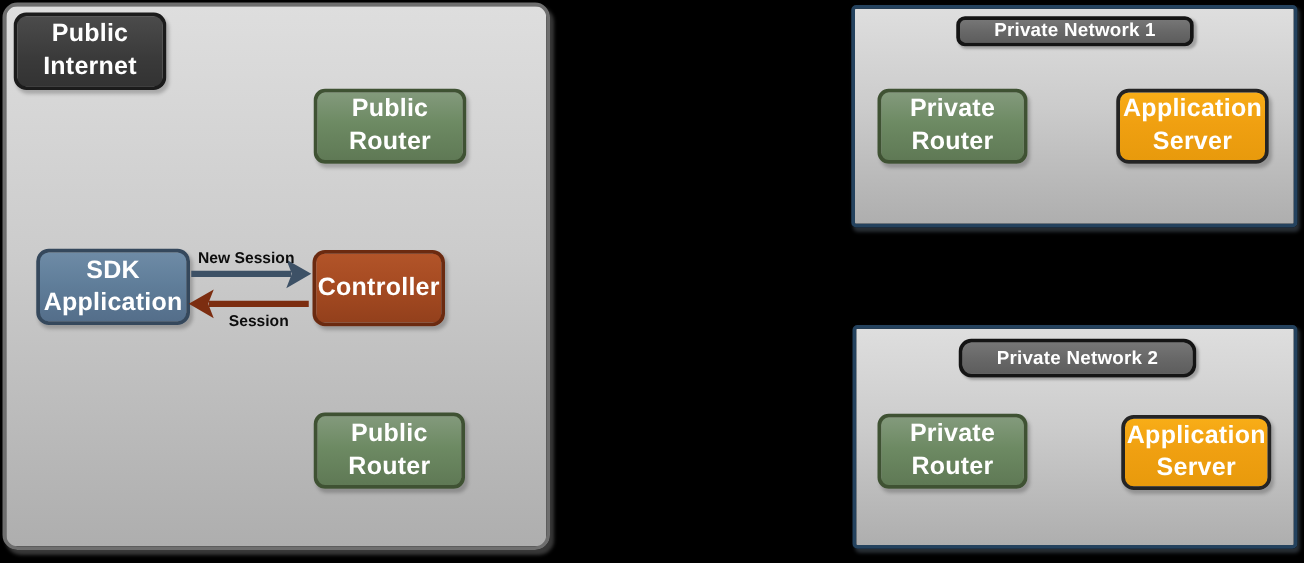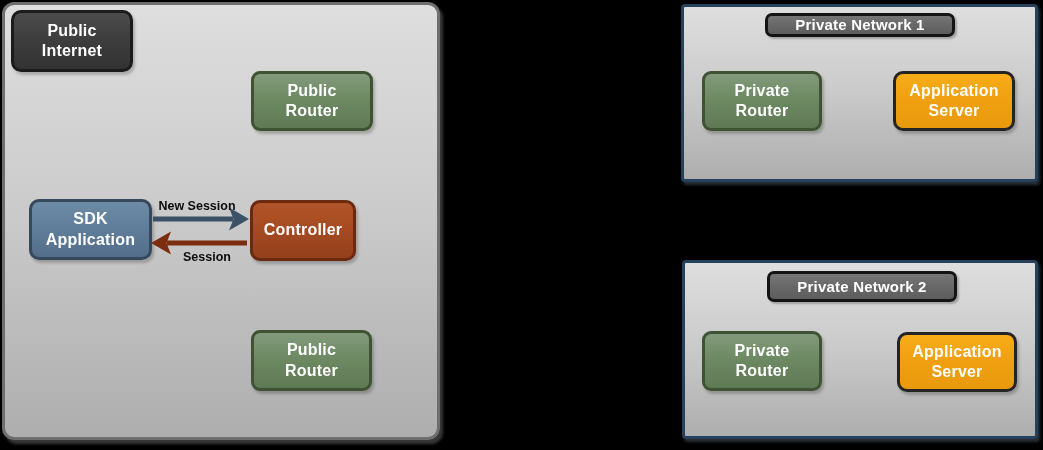--- a/index.html
+++ b/index.html
@@ -31,21 +31,21 @@
   }
   .node{
     position:absolute;
     box-sizing:border-box;
     display:flex;
     align-items:center;
     justify-content:center;
     text-align:center;
     color:#ffffff;
     font-weight:bold;
-    font-size:16px;
+    font-size:20px;
     line-height:1.28;
     white-space:pre-line;
     border:3px solid;
     border-radius:10px;
     box-shadow:2px 3px 3px rgba(0,0,0,0.22);
     letter-spacing:0.2px;
   }
   .node.dark{
     background:linear-gradient(180deg,#4b4b4b 0%,#3a3a3a 60%,#333333 100%);
     border-color:#1b1b1b;
@@ -142,21 +142,21 @@
   </div>
 
   <div class="node orange" style="left:893px;top:71px;width:122px;height:60px;">
     <span>Application
 Server</span>
   </div>
 
   <section class="zone private" style="left:682px;top:260px;width:356px;height:179px;">
   </section>
 
-  <div class="node netlabel" style="left:767px;top:271px;width:190px;height:31px;">
+  <div class="node netlabel" style="left:767px;top:271px;width:190px;height:31px;border-radius:10px;">
     <span>Private Network 2</span>
   </div>
 
   <div class="node green" style="left:702px;top:331px;width:120px;height:60px;">
     <span>Private
 Router</span>
   </div>
 
   <div class="node orange" style="left:897px;top:332px;width:120px;height:60px;">
     <span>Application

